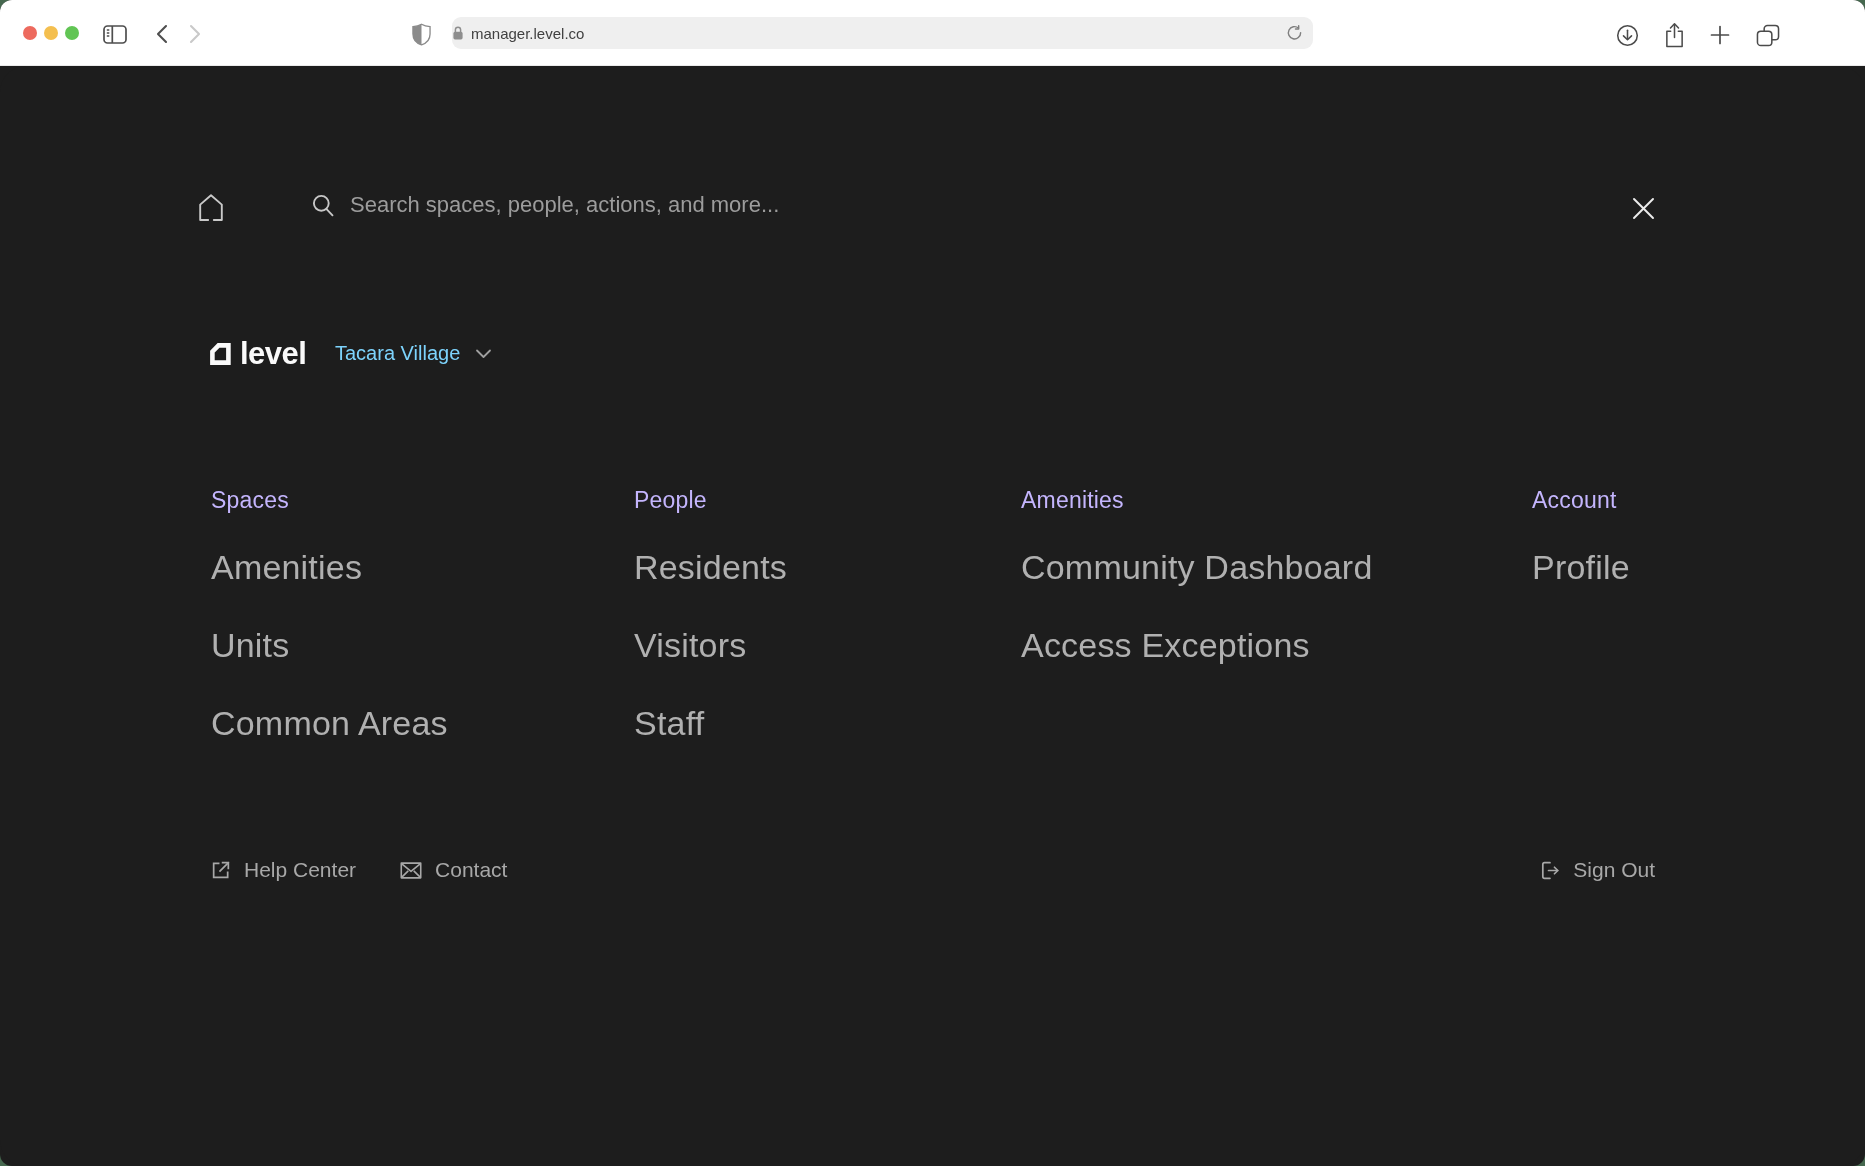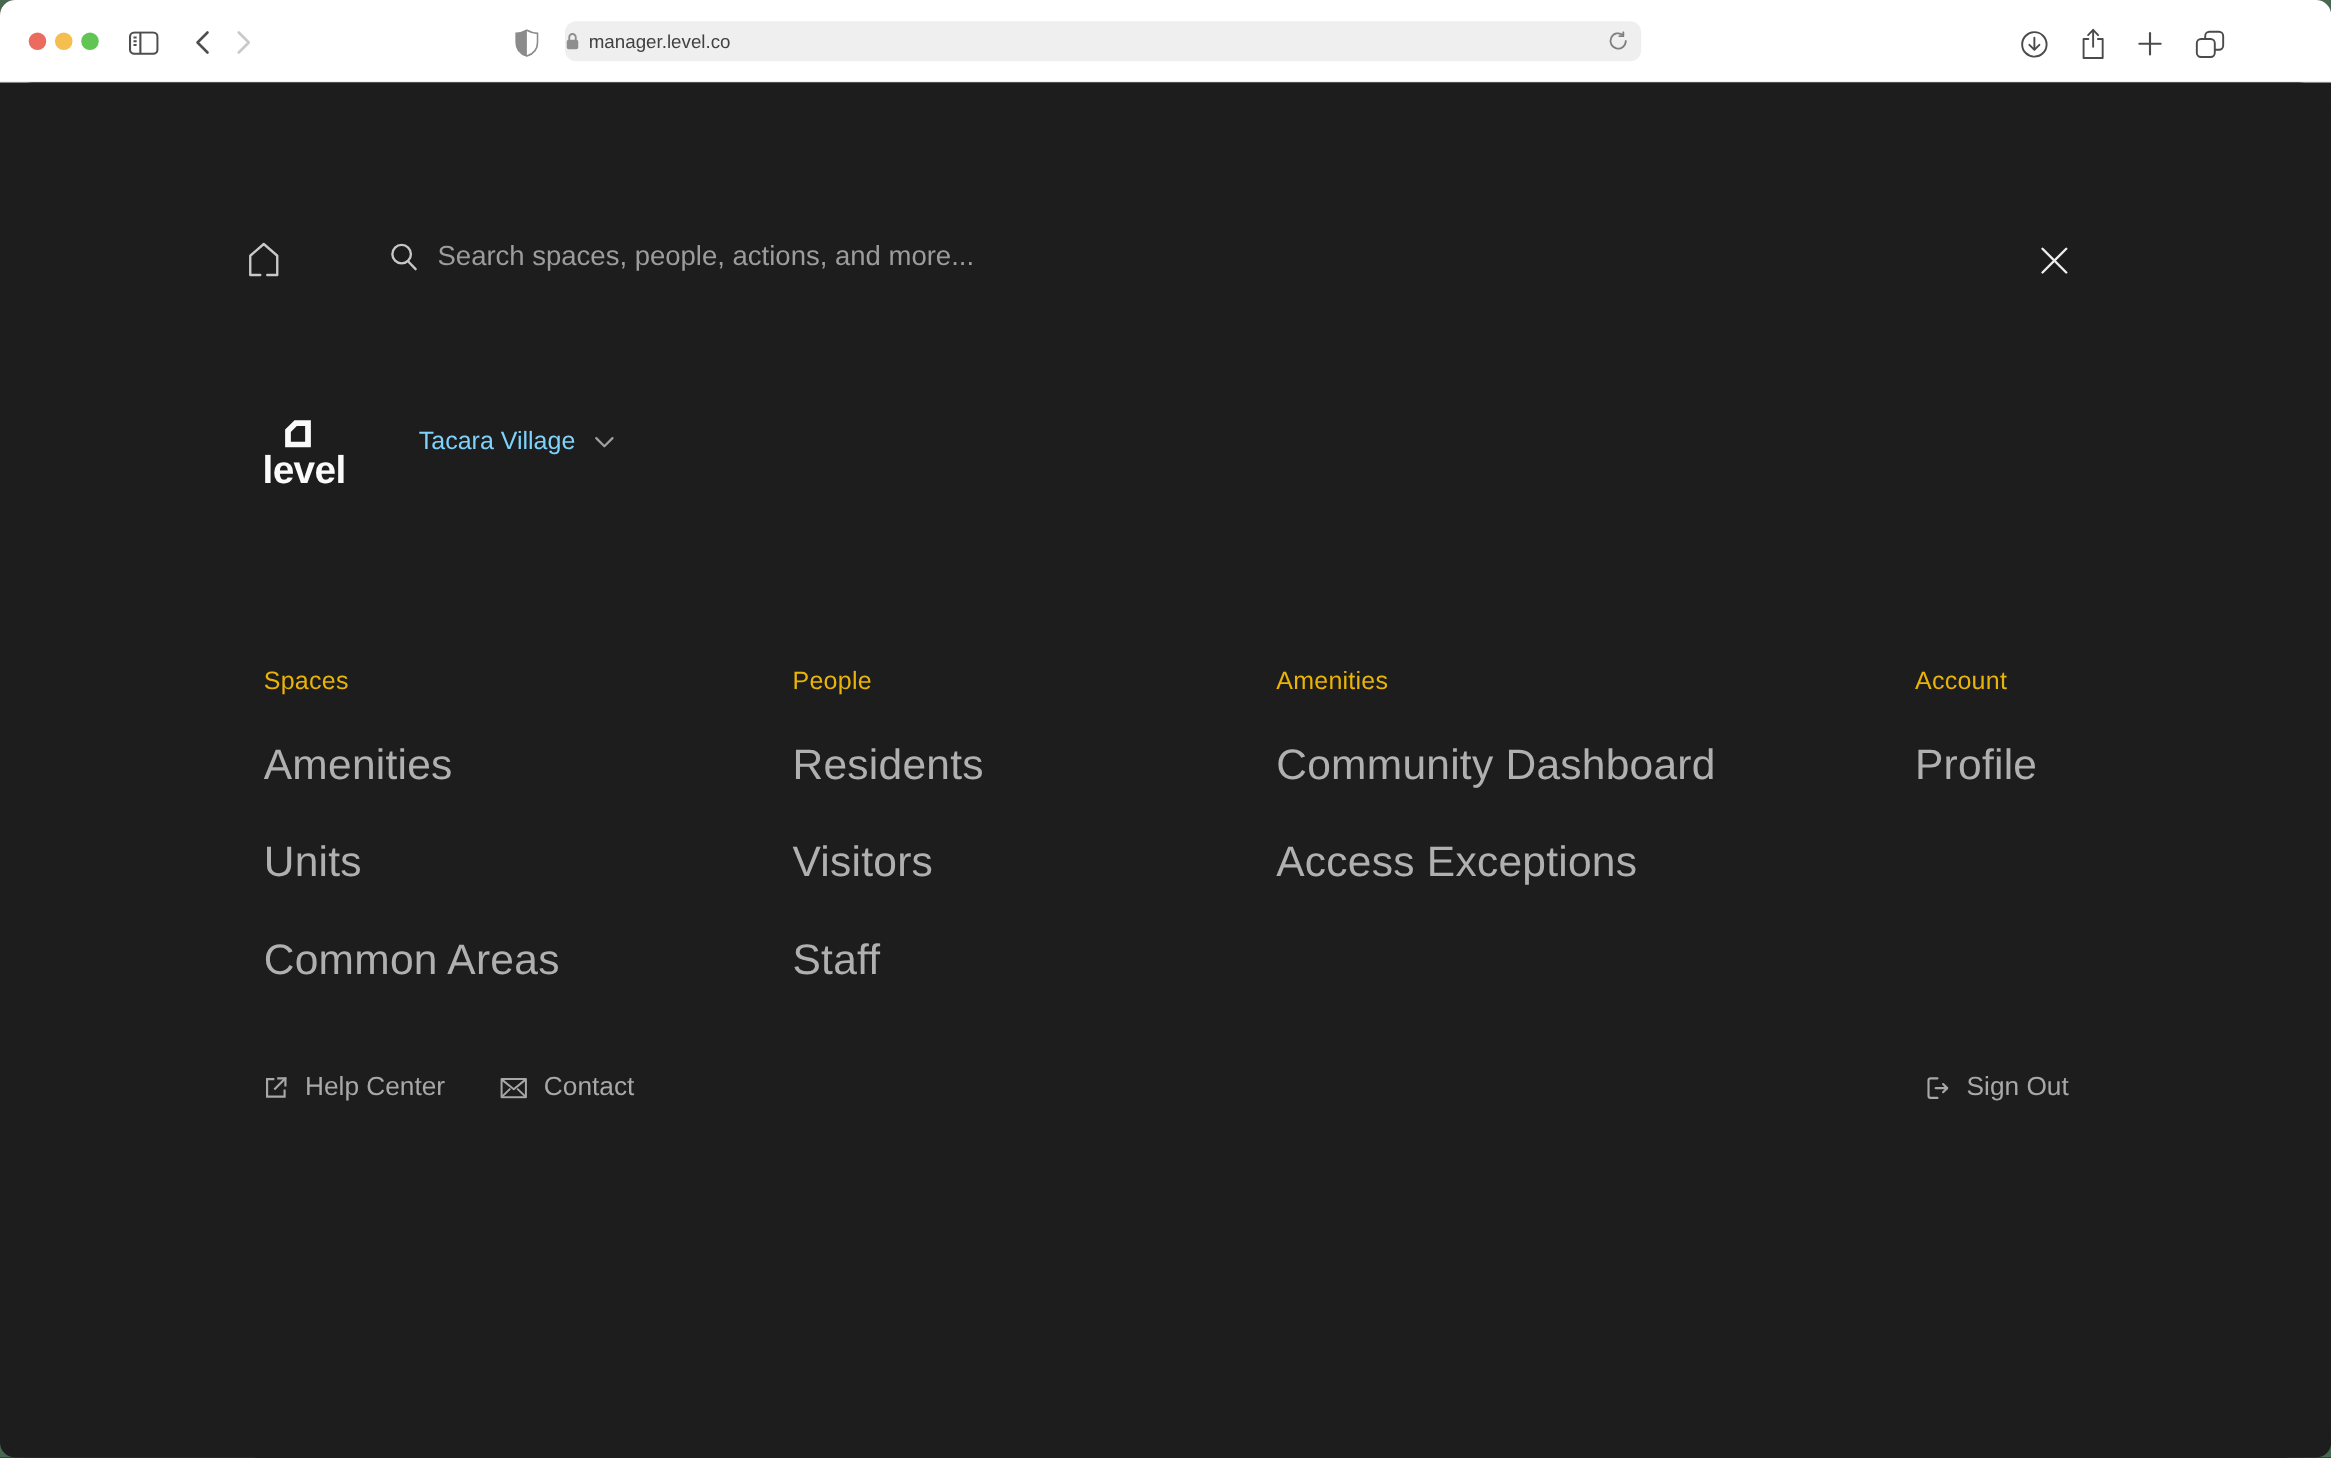--- a/index.html
+++ b/index.html
@@ -39,33 +39,33 @@
   .iconbtn { background:none; border:none; cursor:pointer; padding:0; position:absolute; display:flex; align-items:center; justify-content:center; }
   .home-btn  { left:197px; top:125px; width:28px; height:32px; color:#c9c9c9; }
   .search-row{ position:absolute; left:312px; top:126px; display:flex; align-items:center; gap:15px; }
   .search-row input {
     background:transparent; border:none; outline:none;
     font-family:"Liberation Sans","DejaVu Sans",sans-serif;
     font-size:22px; color:#d6d6d6; width:700px;
   }
   .search-row input::placeholder { color:#9c9c9c; opacity:1; }
   .close-btn { left:1629px; top:128px; width:28px; height:28px; color:#ededed; }
-  .brand-row { position:absolute; left:210px; top:270px; display:flex; align-items:center;flex-direction:column; }
+  .brand-row { position:absolute; left:210px; top:270px; display:flex; align-items:center; }
   .logo-mark { margin-right:9px; display:flex; }
   .wordmark  { font-size:31px; font-weight:700; color:#fafafa; letter-spacing:-0.5px; }
   .community-btn {
     position:absolute; left:335px; top:276px; background:none; border:none; cursor:pointer;
     display:flex; align-items:center; gap:15px;
     font-family:"Liberation Sans","DejaVu Sans",sans-serif;
     font-size:20px; color:#7dd3fc;
   }
   
   .col { position:absolute; top:424px; }
   .col-0 { left:211px; } .col-1 { left:634px; } .col-2 { left:1021px; } .col-3 { left:1532px; }
-  .col-title { font-size:20px; color:#eab308; line-height:21px; letter-spacing:0.2px;margin-top:45px; }
+  .col-title { font-size:23px; color:#c4b5fd; line-height:21px; letter-spacing:0.2px; }
   .col-items { margin-top:36px; display:flex; flex-direction:column; gap:37px; }
   .menu-item {
     font-size:34px; color:#b0b0b0; line-height:41px; cursor:pointer;
     letter-spacing:0.2px; white-space:nowrap;
   }
   
   .footer-left { position:absolute; left:211px; top:792px; display:flex; gap:44px; }
   .footer-link {
     background:none; border:none; cursor:pointer;
     display:flex; align-items:center; gap:13px;

